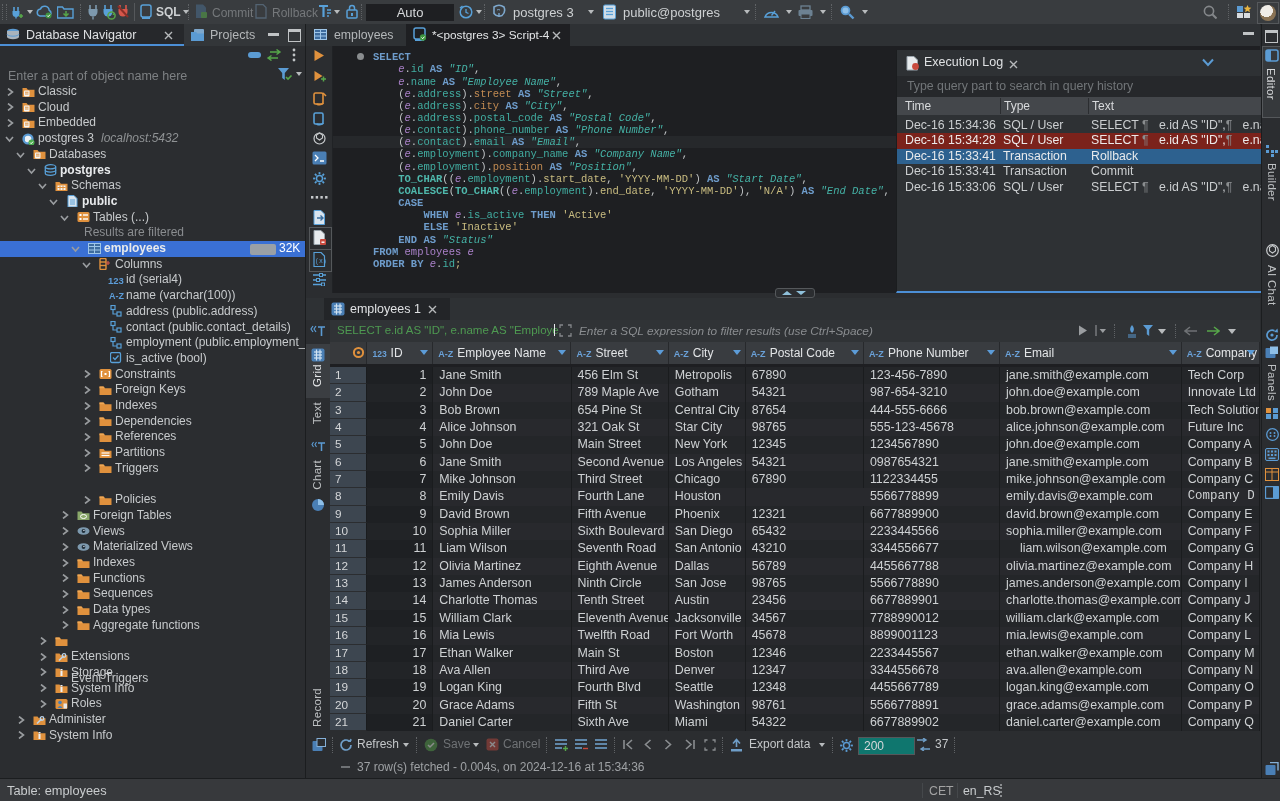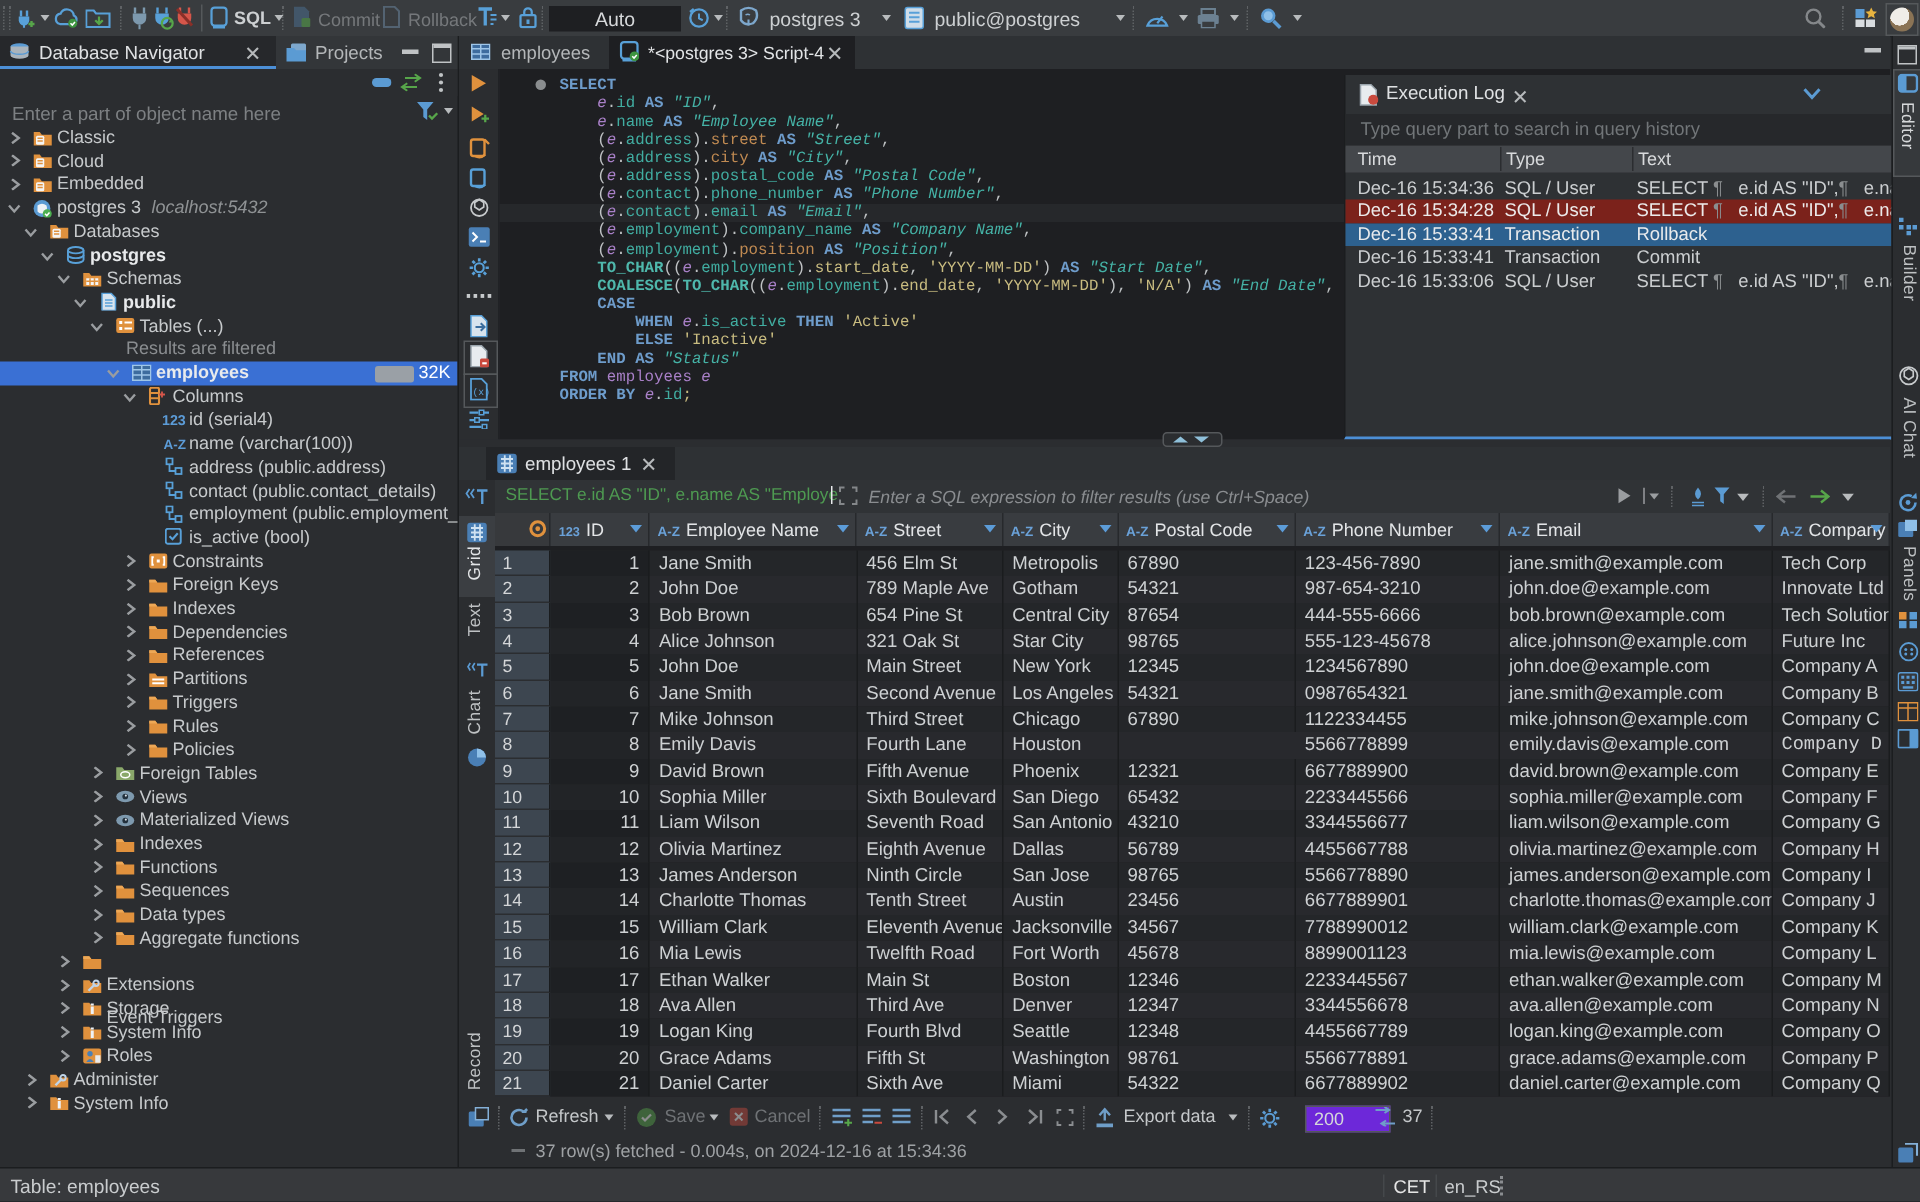--- a/index.html
+++ b/index.html
@@ -596,34 +596,20 @@
             </svg>
           </span>
           <span class="ico" style="left:99px;">
             <svg width="13" height="12" viewBox="0 0 13 12">
               <path d="M0.5 2.5 h4 l1.4 1.8 H12.5 V11 H0.5 z" fill="#e0913d"></path>
               <path d="M0.5 2.5 h4 l1.4 1.8 H0.5 z" fill="#eda856"></path>
             </svg>
           </span>
           <span class="txt" style="left:115px;">Triggers</span>
         </div>
-        <div class="trow" style="top:392.5px;">
-          <span class="chev" style="left:83px;top:3.5px;">
-            <svg width="8" height="8" viewBox="0 0 8 8">
-              <path d="M2 0.5 L6.5 4 L2 7.5" fill="none" stroke="#9a9da0" stroke-width="1.6"></path>
-            </svg>
-          </span>
-          <span class="ico" style="left:99px;">
-            <svg width="13" height="12" viewBox="0 0 13 12">
-              <path d="M0.5 2.5 h4 l1.4 1.8 H12.5 V11 H0.5 z" fill="#e0913d"></path>
-              <path d="M0.5 2.5 h4 l1.4 1.8 H0.5 z" fill="#eda856"></path>
-            </svg>
-          </span>
-          <span class="txt" style="left:115px;">Rules</span>
-        </div>
         <div class="trow" style="top:408.2px;">
           <span class="chev" style="left:83px;top:3.5px;">
             <svg width="8" height="8" viewBox="0 0 8 8">
               <path d="M2 0.5 L6.5 4 L2 7.5" fill="none" stroke="#9a9da0" stroke-width="1.6"></path>
             </svg>
           </span>
           <span class="ico" style="left:99px;">
             <svg width="13" height="12" viewBox="0 0 13 12">
               <path d="M0.5 2.5 h4 l1.4 1.8 H12.5 V11 H0.5 z" fill="#e0913d"></path>
               <path d="M0.5 2.5 h4 l1.4 1.8 H0.5 z" fill="#eda856"></path>
@@ -1325,21 +1311,21 @@
             <div class="cell" style="width:78.5px;">Company F</div>
           </div>
           <div class="grow">
             <div class="cell rn" style="width:37.5px;">11</div>
             <div class="cell num" style="width:66px;">11</div>
             <div class="cell" style="width:138.5px;">Liam Wilson</div>
             <div class="cell" style="width:97.5px;">Seventh Road</div>
             <div class="cell" style="width:77px;">San Antonio</div>
             <div class="cell" style="width:118.5px;">43210</div>
             <div class="cell" style="width:136.5px;">3344556677</div>
-            <div class="cell" style="width:182px;">liam.wilson@example.com</div>
+            <div class="cell" style="width:182px;text-align:center;">liam.wilson@example.com</div>
             <div class="cell" style="width:78.5px;">Company G</div>
           </div>
           <div class="grow">
             <div class="cell rn" style="width:37.5px;">12</div>
             <div class="cell num" style="width:66px;">12</div>
             <div class="cell" style="width:138.5px;">Olivia Martinez</div>
             <div class="cell" style="width:97.5px;">Eighth Avenue</div>
             <div class="cell" style="width:77px;">Dallas</div>
             <div class="cell" style="width:118.5px;">56789</div>
             <div class="cell" style="width:136.5px;">4455667788</div>
@@ -1556,21 +1542,21 @@
               <line x1="10.4698484809835" y1="10.469848480983499" x2="12.025483399593906" y2="12.025483399593904"></line>
               <line x1="7.5" y1="11.7" x2="7.5" y2="13.9"></line>
               <line x1="4.530151519016501" y1="10.4698484809835" x2="2.974516600406096" y2="12.025483399593906"></line>
               <line x1="3.3" y1="7.500000000000001" x2="1.0999999999999996" y2="7.500000000000001"></line>
               <line x1="4.530151519016499" y1="4.530151519016501" x2="2.974516600406095" y2="2.974516600406096"></line>
               <line x1="7.499999999999999" y1="3.3" x2="7.499999999999999" y2="1.0999999999999996"></line>
               <line x1="10.469848480983499" y1="4.530151519016499" x2="12.025483399593902" y2="2.974516600406095"></line>
             </g>
           </svg>
         </div>
-        <div class="abs" style="left:564px;top:2.5px;width:55px;height:16px;background:#6d28d9;border:1px solid #55585b;">
+        <div class="abs" style="left:552px;top:2.5px;width:55px;height:16px;background:#0f766e;border:1px solid #55585b;">
           <span style="position:absolute;left:5px;top:1px;color:#d6d8da;">200</span>
         </div>
         <div class="abs" style="left:610px;top:4px;width:15px;height:13px;">
           <svg width="15" height="13" viewBox="0 0 15 13">
             <path d="M1 2 h9 M7 0 l3 2 -3 2" stroke="#6f9ec8" stroke-width="1.4" fill="none"></path>
             <path d="M14 11 h-9 M8 9 l-3 2 3 2" stroke="#6f9ec8" stroke-width="1.4" fill="none"></path>
           </svg>
         </div>
         <span class="abs" style="left:629px;top:3px;">37</span>
         <div class="abs" style="left:648px;top:3px;width:1px;height:16px;border-left:1px dotted #5f6265;"></div>
@@ -1675,19 +1661,19 @@
       </div>
       <div class="abs" style="left:3px;top:738px;width:14px;height:14px;">
         <svg width="14" height="14" viewBox="0 0 14 14">
           <rect x="0.5" y="3" width="10" height="10" rx="1" fill="#4a7fb5"></rect>
           <path d="M5 0.5 h8 v8" fill="none" stroke="#84b0d8" stroke-width="1.4"></path>
         </svg>
       </div>
     </div>
 <div id="statusbar" class="abs">
       <span class="abs" style="left:7px;top:4px;color:#c9ccce;font-size:12.8px;">Table: employees</span>
-      <span class="abs" style="left:929px;top:4.5px;color:#e5e5e5;">CET</span>
+      <span class="abs" style="left:929px;top:4.5px;color:#a3a3a3;">CET</span>
       <span class="abs" style="left:963px;top:4.5px;color:#c9ccce;">en_RS</span>
       <div class="abs" style="left:922px;top:4px;width:1px;height:15px;background:#45484b;width:1px;"></div>
       <div class="abs" style="left:957px;top:4px;width:1px;height:15px;background:#45484b;width:1px;"></div>
       <div class="abs" style="left:1000px;top:5px;width:2px;height:13px;border-left:2px dotted #8a8d90;"></div>
     </div>
 </div>
 
 </body></html>

